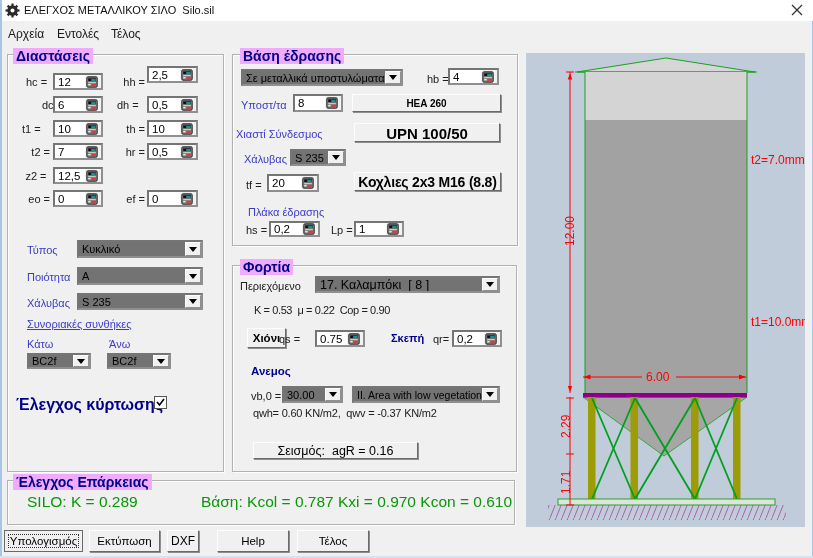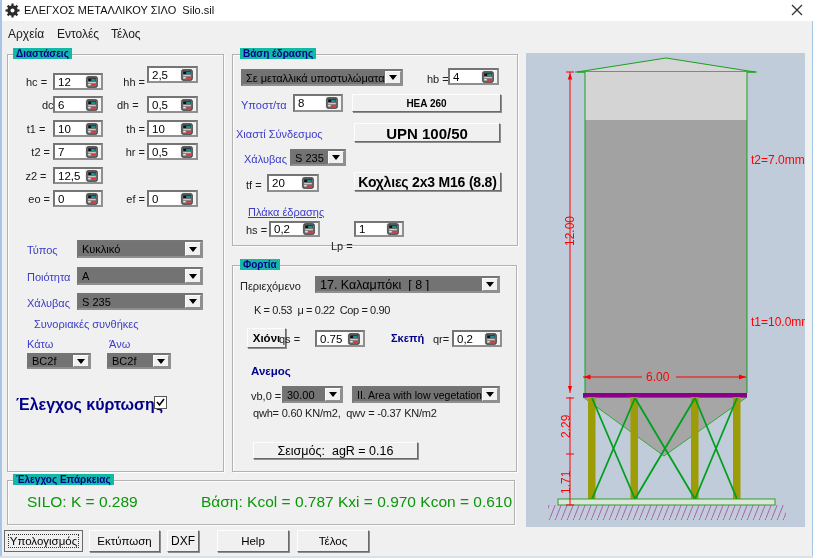--- a/index.html
+++ b/index.html
@@ -6,21 +6,21 @@
 body{position:relative;background:#f0f0f0;font-family:"Liberation Sans",sans-serif;font-size:11px;color:#000}
 .abs{position:absolute}
 #titlebar{left:0;top:0;width:813px;height:21px;background:#fff;border-left:2px solid #a5c6e4}
 #ttxt{left:24px;top:4px;font-size:11px;color:#111}
 #menubar{left:0;top:21px;width:813px;height:22px;background:#f0f0f0}
 .mi{top:27px;font-size:12px;color:#1a1a1a}
 #wleft{left:0;top:21px;width:2px;height:537px;background:#a5c6e4}
 #wright{left:812px;top:21px;width:1px;height:537px;background:#a5c6e4}
 #wbot{left:0;top:556px;width:813px;height:2px;background:#d5e2ef}
 .g{border:1px solid #b2b2b2;box-shadow:inset 1px 1px 0 #fdfdfd, 1px 1px 0 #fdfdfd}
-.gl{color:#00008b;font-weight:bold;font-size:10px;background:#14b8a6;padding:0 3px;white-space:nowrap}
+.gl{color:#00008b;font-weight:bold;font-size:14px;background:#f0abfc;padding:0 3px;white-space:nowrap}
 .lbl{font-size:11px;white-space:nowrap;color:#202020}
 .blu{color:#3b3bc8}
 .nvy{color:#00008b;font-weight:bold}
 .fld{background:#fff;border:2px solid;border-color:#757575 #8f8f8f #8f8f8f #757575}
 .fv{position:absolute;left:3px;top:50%;transform:translateY(-50%);font-size:11.5px;white-space:nowrap}
 .calc{position:absolute;right:0px;top:0px;bottom:0px;width:16px;background:#f2f2f2}
 .calc svg{position:absolute;left:1px;top:50%;margin-top:-6px}
 .cb{background:#737373;border:2px solid;border-color:#757575 #8f8f8f #8f8f8f #757575;overflow:hidden}
 .cv{position:absolute;left:3px;top:50%;transform:translateY(-50%);font-size:11px;white-space:nowrap}
 .arr{position:absolute;right:0;top:0;bottom:0;width:16px;background:#f1f1f1;border:1px solid;border-color:#fdfdfd #8f8f8f #8f8f8f #fdfdfd}
@@ -121,21 +121,21 @@
           <rect x="0.8" y="0.8" width="11.4" height="11.4" rx="1.5" fill="#7a7a7a" stroke="#2a2a2a" stroke-width="1"></rect>
           <rect x="2.2" y="1.9" width="8.6" height="1.1" fill="#2a2a2a"></rect>
           <rect x="2.4" y="3.2" width="8.2" height="2.3" fill="#101010"></rect>
           <rect x="5.6" y="3.4" width="4.8" height="1.9" fill="#0da8a8"></rect>
           <rect x="2.4" y="6.5" width="8.2" height="1.3" fill="#c9c9c9"></rect>
           <rect x="2.4" y="8.6" width="2.6" height="1.6" fill="#e8e8e8"></rect>
           <rect x="5.9" y="8.5" width="4.7" height="2.1" fill="#f03030"></rect>
         </svg>
       </span>
     </div>
-<div class="abs lbl" style="left:22px;top:123px;width:28px;text-align:center">t1 =</div>
+<div class="abs lbl" style="left:22px;top:123px;width:28px;text-align:left">t1 =</div>
     <div class="abs fld" style="left:53px;top:120px;width:50px;height:17px">
       <span class="fv">10</span>
       <span class="calc">
         <svg width="12" height="12" viewBox="0 0 13 13">
           <rect x="0.8" y="0.8" width="11.4" height="11.4" rx="1.5" fill="#7a7a7a" stroke="#2a2a2a" stroke-width="1"></rect>
           <rect x="2.2" y="1.9" width="8.6" height="1.1" fill="#2a2a2a"></rect>
           <rect x="2.4" y="3.2" width="8.2" height="2.3" fill="#101010"></rect>
           <rect x="5.6" y="3.4" width="4.8" height="1.9" fill="#0da8a8"></rect>
           <rect x="2.4" y="6.5" width="8.2" height="1.3" fill="#c9c9c9"></rect>
           <rect x="2.4" y="8.6" width="2.6" height="1.6" fill="#e8e8e8"></rect>
@@ -243,21 +243,21 @@
 <div class="abs lbl blu" style="left:27px;top:271px">Ποιότητα</div>
 <div class="abs cb" style="left:77px;top:267px;width:126px;height:18px">
     <span class="cv">A</span>
     <span class="arr"></span>
   </div>
 <div class="abs lbl blu" style="left:27px;top:297px">Χάλυβας</div>
 <div class="abs cb" style="left:77px;top:293px;width:126px;height:17px">
     <span class="cv">S 235</span>
     <span class="arr"></span>
   </div>
-<div class="abs lbl blu" style="left:34px;top:318px;">Συνοριακές συνθήκες</div>
+<div class="abs lbl blu" style="left:27px;top:318px;text-decoration:underline">Συνοριακές συνθήκες</div>
 <div class="abs lbl blu" style="left:27px;top:338px">Κάτω</div>
 <div class="abs lbl blu" style="left:109px;top:338px">Άνω</div>
 <div class="abs cb" style="left:27px;top:353px;width:64px;height:16px">
     <span class="cv">BC2f</span>
     <span class="arr"></span>
   </div>
 <div class="abs cb" style="left:107px;top:353px;width:64px;height:16px">
     <span class="cv">BC2f</span>
     <span class="arr"></span>
   </div>
@@ -323,37 +323,37 @@
         <rect x="5.6" y="3.4" width="4.8" height="1.9" fill="#0da8a8"></rect>
         <rect x="2.4" y="6.5" width="8.2" height="1.3" fill="#c9c9c9"></rect>
         <rect x="2.4" y="8.6" width="2.6" height="1.6" fill="#e8e8e8"></rect>
         <rect x="5.9" y="8.5" width="4.7" height="2.1" fill="#f03030"></rect>
       </svg>
     </span>
   </div>
 <div class="abs btn" style="left:354px;top:172px;width:147px;height:19px">
     <b class="bt" style="font-size:14px;letter-spacing:-0.2px">Κοχλιες 2x3 M16 (8.8)</b>
   </div>
-<div class="abs lbl blu" style="left:248px;top:206px;text-decoration:underline">Πλάκα έδρασης</div>
+<div class="abs lbl blu" style="left:248px;top:206px;">Πλάκα έδρασης</div>
 <div class="abs lbl" style="left:246px;top:224px">hs =</div>
 <div class="abs fld" style="left:269px;top:221px;width:51px;height:16px">
     <span class="fv">0,2</span>
     <span class="calc">
       <svg width="12" height="12" viewBox="0 0 13 13">
         <rect x="0.8" y="0.8" width="11.4" height="11.4" rx="1.5" fill="#7a7a7a" stroke="#2a2a2a" stroke-width="1"></rect>
         <rect x="2.2" y="1.9" width="8.6" height="1.1" fill="#2a2a2a"></rect>
         <rect x="2.4" y="3.2" width="8.2" height="2.3" fill="#101010"></rect>
         <rect x="5.6" y="3.4" width="4.8" height="1.9" fill="#0da8a8"></rect>
         <rect x="2.4" y="6.5" width="8.2" height="1.3" fill="#c9c9c9"></rect>
         <rect x="2.4" y="8.6" width="2.6" height="1.6" fill="#e8e8e8"></rect>
         <rect x="5.9" y="8.5" width="4.7" height="2.1" fill="#f03030"></rect>
       </svg>
     </span>
   </div>
-<div class="abs lbl" style="left:331px;top:240px">Lp =</div>
+<div class="abs lbl" style="left:331px;top:224px">Lp =</div>
 <div class="abs fld" style="left:354px;top:221px;width:50px;height:16px">
     <span class="fv">1</span>
     <span class="calc">
       <svg width="12" height="12" viewBox="0 0 13 13">
         <rect x="0.8" y="0.8" width="11.4" height="11.4" rx="1.5" fill="#7a7a7a" stroke="#2a2a2a" stroke-width="1"></rect>
         <rect x="2.2" y="1.9" width="8.6" height="1.1" fill="#2a2a2a"></rect>
         <rect x="2.4" y="3.2" width="8.2" height="2.3" fill="#101010"></rect>
         <rect x="5.6" y="3.4" width="4.8" height="1.9" fill="#0da8a8"></rect>
         <rect x="2.4" y="6.5" width="8.2" height="1.3" fill="#c9c9c9"></rect>
         <rect x="2.4" y="8.6" width="2.6" height="1.6" fill="#e8e8e8"></rect>

